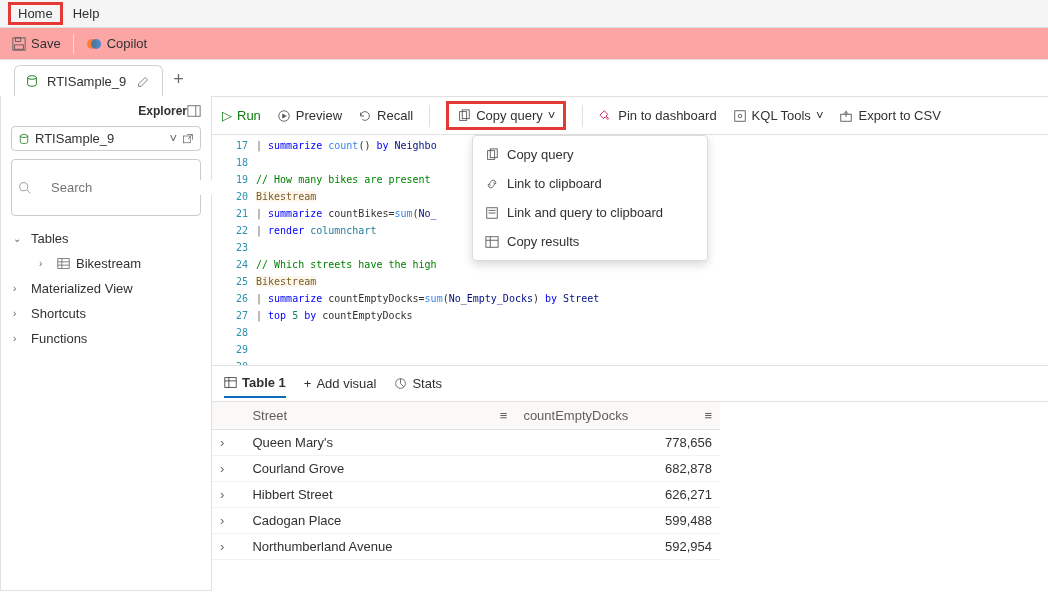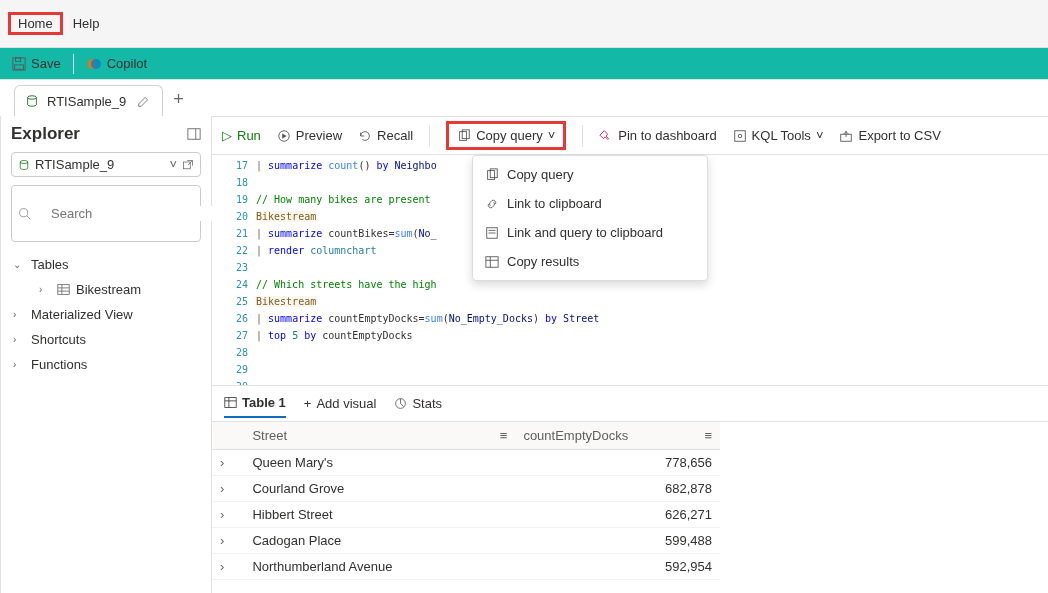--- a/index.html
+++ b/index.html
@@ -1,34 +1,34 @@
 <!DOCTYPE html>
 <html><head>
 <meta charset="utf-8">
 <style>
 * { box-sizing: border-box; margin: 0; padding: 0; }
 body { font-family: "Segoe UI", Arial, sans-serif; font-size: 13px; color: #323130; background: #fff; width: 1048px; height: 593px; overflow: hidden; }
 
-.menubar { background: #f5f5f5; height: 48px; display: flex; align-items: center; padding: 0 8px; border-bottom: 1px solid #e1e1e1; }
+.menubar { background: #f5f5f5; height: 28px; display: flex; align-items: center; padding: 0 8px; border-bottom: 1px solid #e1e1e1; }
 .menubar .menu-item { padding: 4px 10px; cursor: pointer; }
 .menubar .home-highlight { border: 3px solid #e53935; padding: 1px 7px; }
 
-.toolbar-top { height: 32px; border-bottom: 1px solid #e1e1e1; display: flex; align-items: center; padding: 0 12px; gap: 12px; background: #14b8a6; }
+.toolbar-top { height: 32px; border-bottom: 1px solid #e1e1e1; display: flex; align-items: center; padding: 0 12px; gap: 12px; background: #fca5a5; }
 .toolbar-top .tb-item { display: flex; align-items: center; gap: 5px; cursor: pointer; }
 .toolbar-top .divider { width: 1px; height: 20px; background: #e1e1e1; }
 
 .tabs-area { height: 36px; display: flex; align-items: flex-end; padding: 0 14px; }
 .tab { border: 1px solid #d1d1d1; border-bottom: none; border-radius: 6px 6px 0 0; padding: 6px 10px; display: flex; align-items: center; gap: 8px; background: #fff; }
 .tab .edit-ic { width: 18px; height: 18px; display: flex; align-items: center; justify-content: center; color: #666; }
 .add-tab { font-size: 18px; color: #666; margin-left: 10px; padding-bottom: 6px; cursor: pointer; }
 
 .workspace { display: flex; height: 495px; }
 
 .explorer { width: 212px; border: 1px solid #e1e1e1; border-top: none; padding: 8px 10px; }
-.explorer h3 { font-size: 17px; font-weight: 600; display: flex; justify-content: space-between; align-items: center; margin-bottom: 8px; }
+.explorer h3 { font-size: 12px; font-weight: 600; display: flex; justify-content: flex-end; align-items: center; margin-bottom: 8px; }
 .db-select { border: 1px solid #ccc; border-radius: 4px; padding: 4px 6px; display: flex; align-items: center; gap: 5px; margin-bottom: 8px; }
 .db-select .name { flex: 1; }
 .db-select .chev, .db-select .ext { color: #666; }
 .search-box { border: 1px solid #ccc; border-radius: 4px; padding: 20px 6px; display: flex; align-items: center; gap: 20px; margin-bottom: 10px; color: #666; }
 .search-box input { border: none; outline: none; flex: 1; font-size: 13px; }
 .tree-item { padding: 5px 2px; display: flex; align-items: center; gap: 6px; cursor: pointer; }
 .tree-item.child { padding-left: 28px; }
 .chevron { color: #666; font-size: 10px; width: 12px; }
 
 .main { flex: 1; display: flex; flex-direction: column; border-top: 1px solid #e1e1e1; position: relative; }

